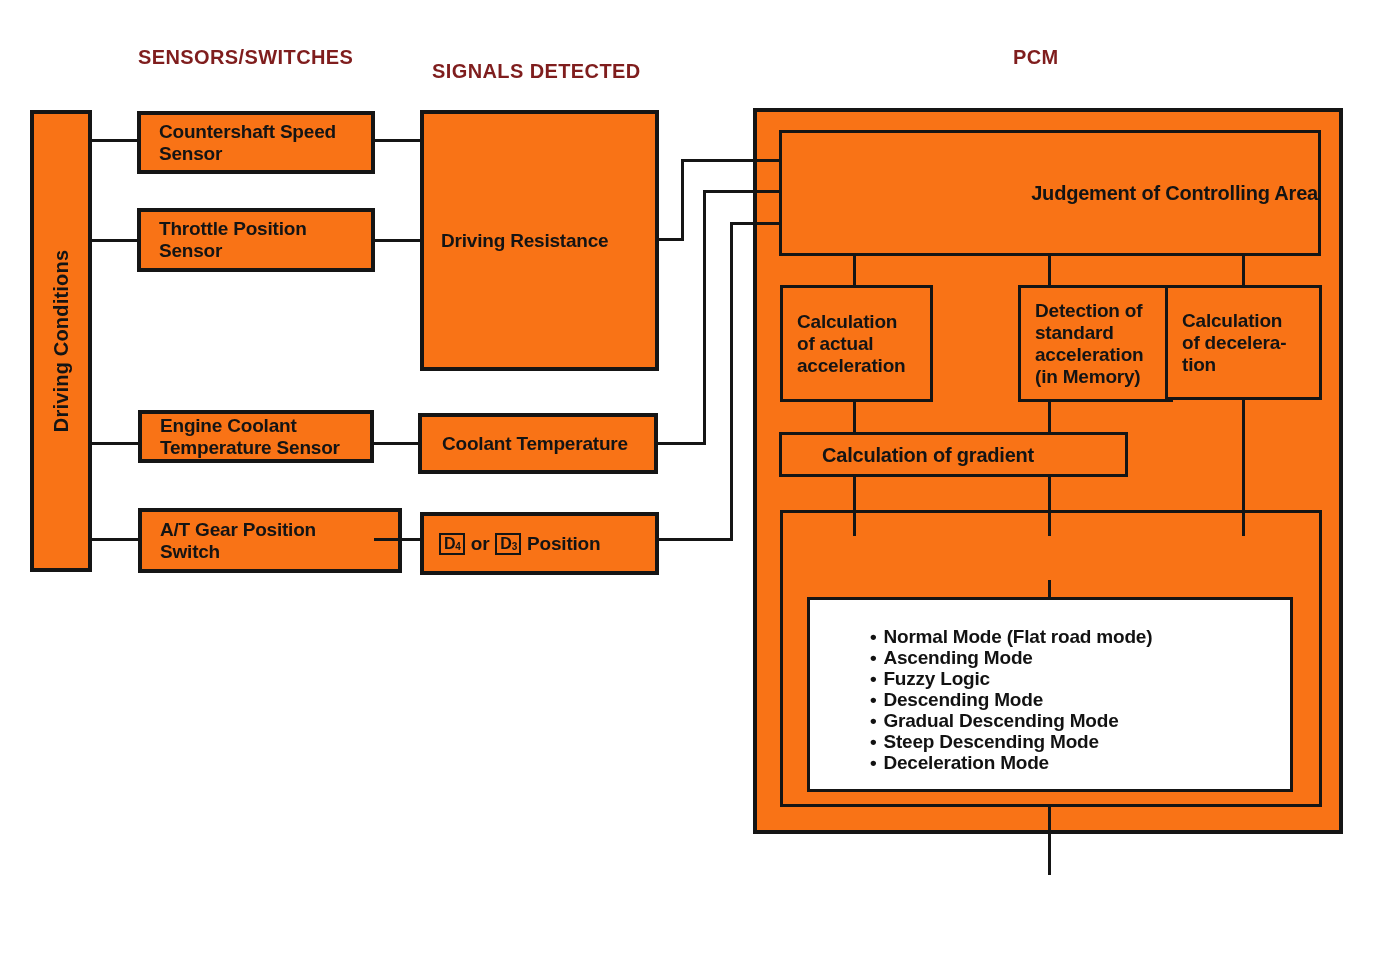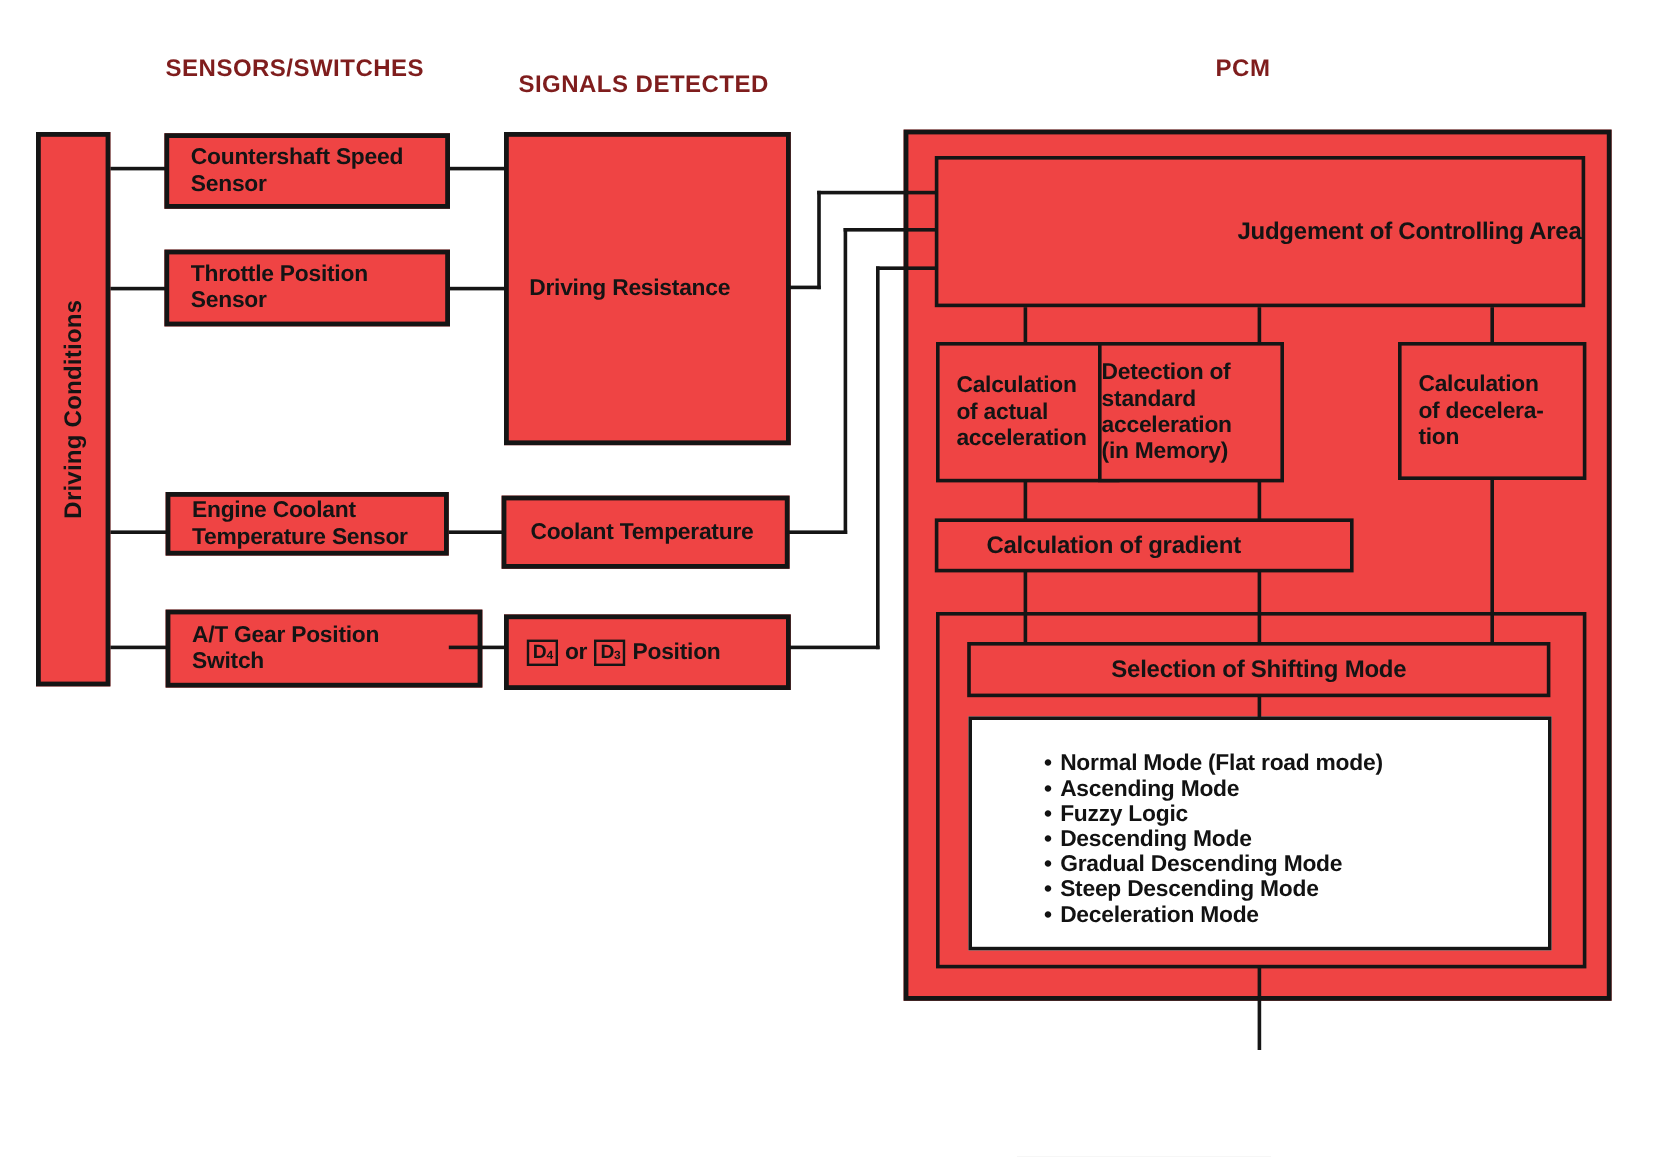--- a/index.html
+++ b/index.html
@@ -5,21 +5,21 @@
   html,body { margin:0; padding:0; background:#e8e8e8; }
   .stage {
     position:relative; width:1392px; height:964px; background:#ffffff;
     font-family:"Liberation Sans", sans-serif; color:#121212; overflow:hidden;
   }
   .col-header {
     position:absolute; font-size:20px; font-weight:700; letter-spacing:0.4px;
     color:#7f1d1d; white-space:nowrap;
   }
   .box {
-    position:absolute; box-sizing:border-box; background:#ef4444;
+    position:absolute; box-sizing:border-box; background:#f97316;
     border:4px solid #151515; display:flex; align-items:center;
     font-size:19px; font-weight:700; line-height:22px; letter-spacing:-0.2px;
     color:#141414;
   }
   .box.thin { border-width:3px; }
   .pre { white-space:pre-line; }
   .center { justify-content:center; text-align:center; }
   .hline { position:absolute; height:3px; background:#151515; }
   .vline { position:absolute; width:3px; background:#151515; }
   .rotate-wrap { width:100%; height:100%; display:flex; align-items:center; justify-content:center; }
@@ -94,41 +94,38 @@
 
   <div class="box thin center" style="left:779px; top:130px; width:542px; height:126px; font-size:20px;justify-content:flex-end;">
     <span>Judgement of Controlling Area</span>
   </div>
 
   <div class="box thin" style="left:780px; top:285px; width:153px; height:117px; padding-left:14px;">
     <span class="pre">Calculation
 of actual
 acceleration</span>
   </div>
-  <div class="box thin" style="left:915px; top:285px; width:155px; height:117px; ">
+  <div class="box thin" style="left:1018px; top:285px; width:155px; height:117px; padding-left:14px;">
     <span class="pre">Detection of
 standard
 acceleration
 (in Memory)</span>
   </div>
   <div class="box thin" style="left:1165px; top:285px; width:157px; height:115px; padding-left:14px;">
     <span class="pre">Calculation
 of decelera-
 tion</span>
   </div>
 
   <div class="box thin" style="left:779px; top:432px; width:349px; height:45px; padding-left:40px; font-size:20px;">
     <span>Calculation of gradient</span>
   </div>
 
   <div class="box thin" style="left:780px; top:510px; width:542px; height:297px;"></div>
 
-  <div class="box thin center" style="left:806px; top:535px; width:486px; height:46px; font-size:20px;">
-    <span>Selection of Shifting Mode</span>
-  </div>
 
   <div class="modes-box" style="left:807px; top:597px; width:486px; height:195px;">
     <div class="mode-row">
         <span class="bullet">•</span>
         <span>Normal Mode (Flat road mode)</span>
       </div>
     <div class="mode-row">
         <span class="bullet">•</span>
         <span>Ascending Mode</span>
       </div>

